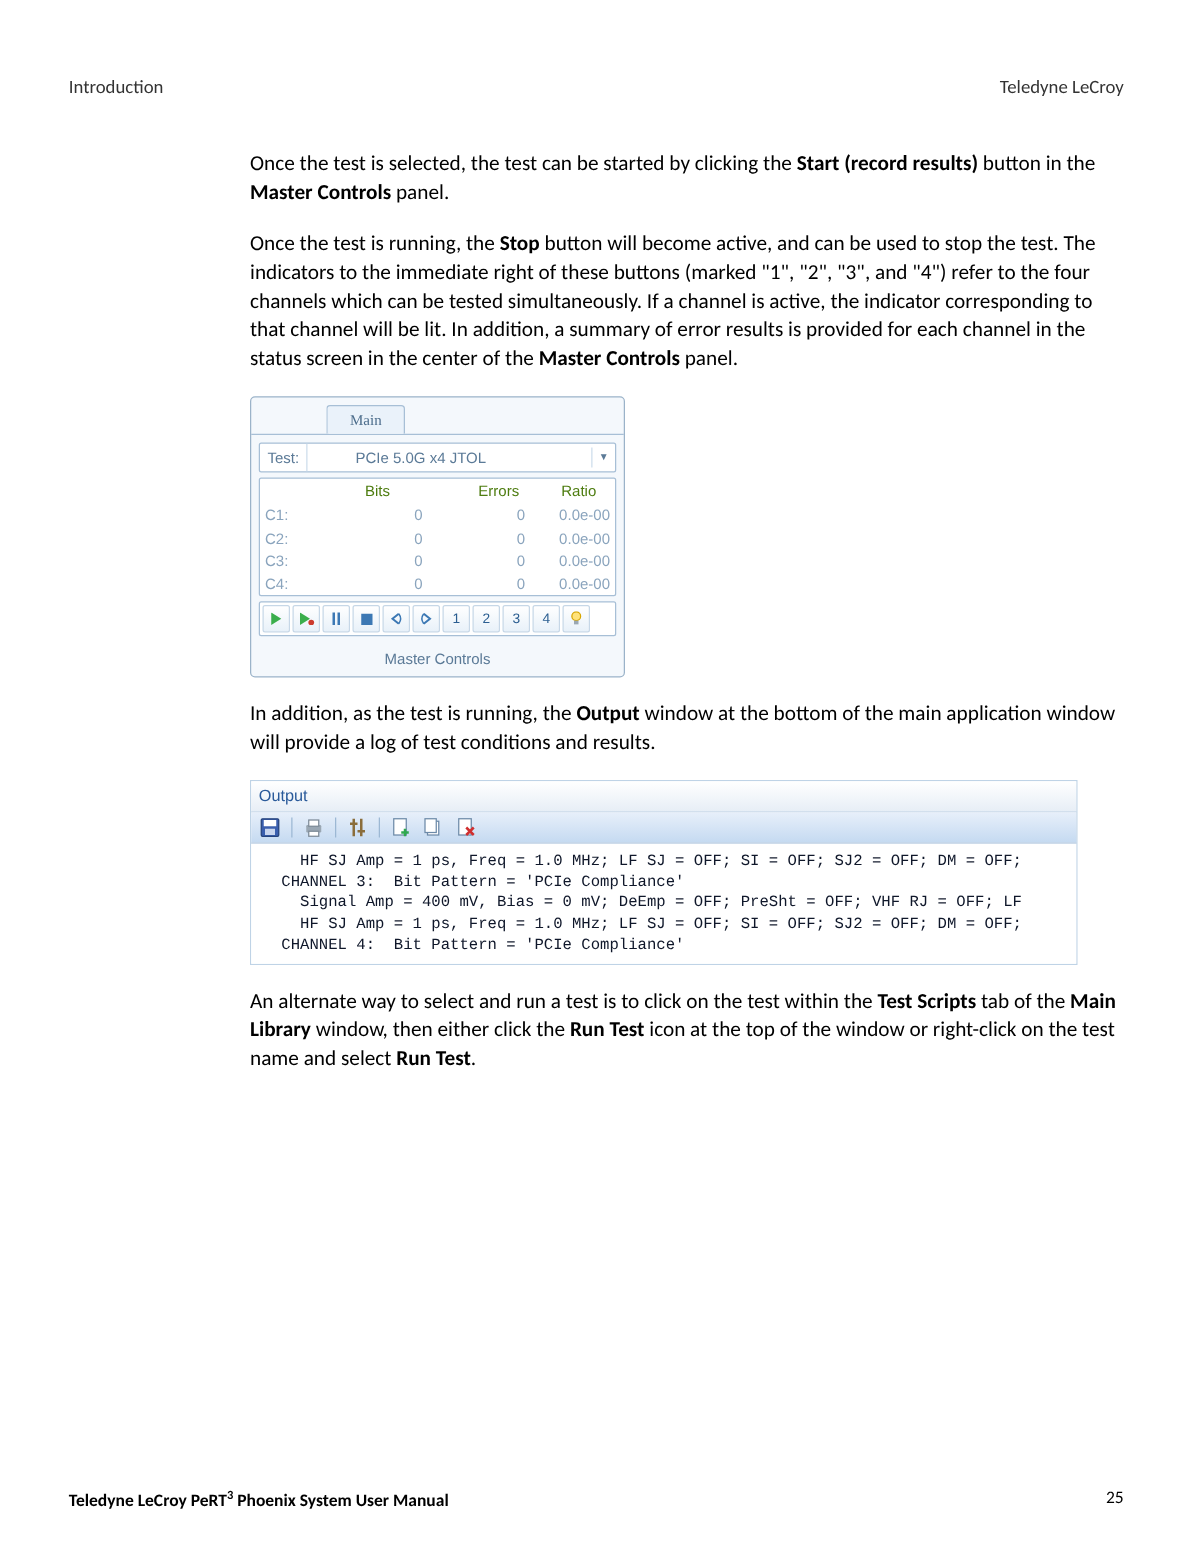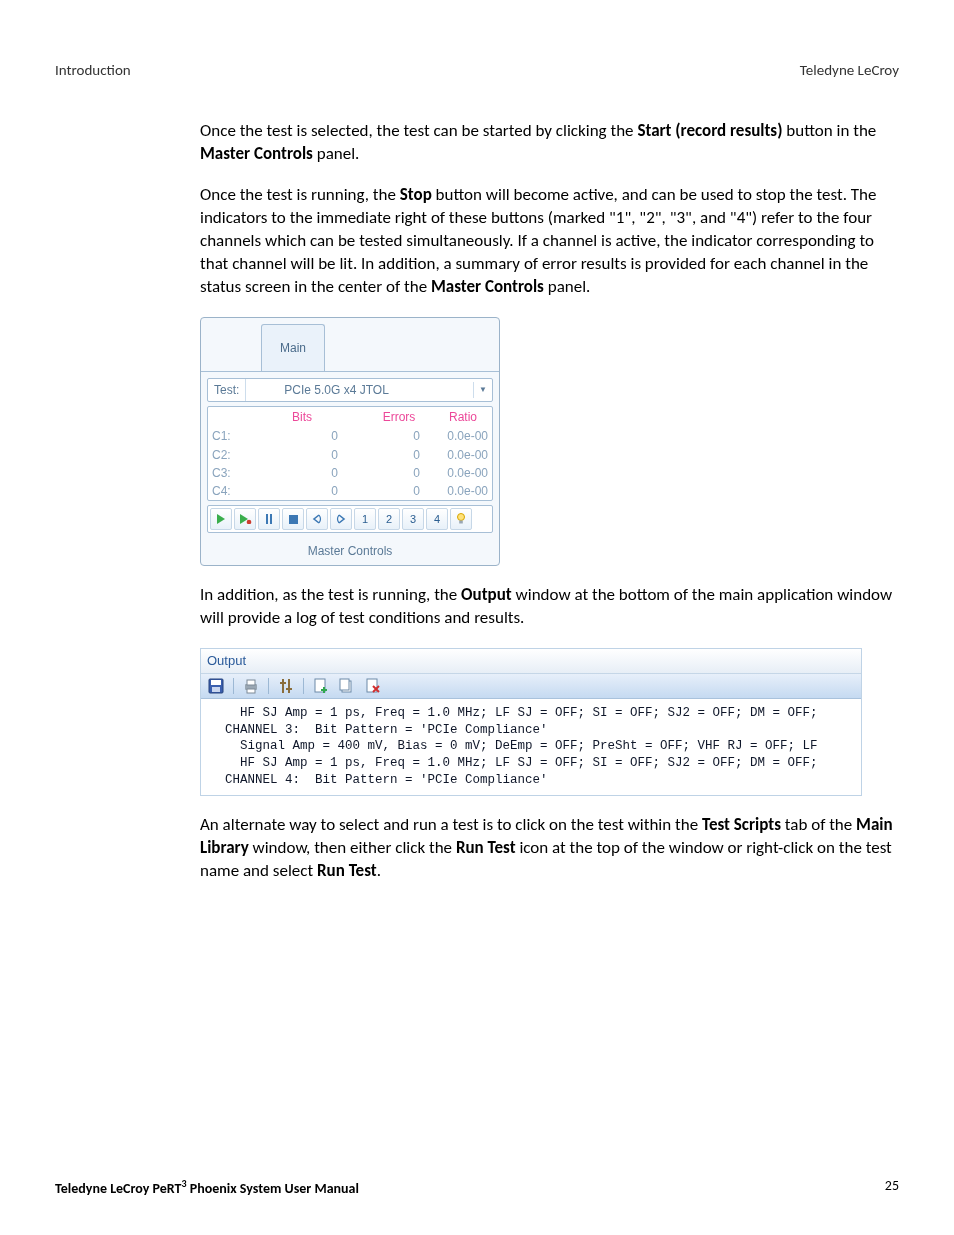--- a/index.html
+++ b/index.html
@@ -12,28 +12,28 @@
     padding:60px 55px 0 55px;
   }
   .hdr{display:flex;justify-content:space-between;font-size:15px;color:#333;margin-bottom:40px;}
   .content{margin-left:145px;margin-right:0;}
   .content p{margin:0 0 18px 0;}
   b{font-weight:700;}
 
   
   .mc-wrap{width:298px;border:1px solid #9bb3c9;border-radius:4px;background:#f4f8fc;margin:8px 0 18px 0;font-family:Tahoma,Arial,sans-serif;font-size:12px;color:#5b7a97;}
   .mc-tabrow{padding:6px 0 0 60px;}
-  .mc-tab{display:inline-block;background:#eaf2fa;border:1px solid #a7bfd6;border-bottom:none;border-radius:3px 3px 0 0;padding:15px 18px;color:#4b6c8b;}
+  .mc-tab{display:inline-block;background:#eaf2fa;border:1px solid #a7bfd6;border-bottom:none;border-radius:3px 3px 0 0;padding:3px 18px;color:#4b6c8b;font-family:Liberation Serif, serif;}
   .mc-body{border-top:1px solid #a7bfd6;padding:6px;}
   .mc-testrow{display:flex;align-items:center;border:1px solid #a7bfd6;border-radius:2px;background:#fff;margin-bottom:4px;gap:32px;}
   .mc-testlab{padding:3px 6px;color:#5b7a97;border-right:1px solid #cdddec;}
   .mc-testval{flex:1;padding:3px 6px;color:#5b7a97;}
   .mc-testdd{width:14px;text-align:center;color:#5b7a97;border-left:1px solid #cdddec;padding:3px 2px;font-size:8px;}
   .mc-table{border:1px solid #a7bfd6;border-radius:2px;background:#fff;}
-  .mc-th{display:flex;color:#ec4899;}
+  .mc-th{display:flex;color:#4d7c0f;}
   .mc-th div{padding:2px 0;text-align:center;}
   .mc-th .c0{width:32px;}
   .mc-th .c1{flex:1;}
   .mc-th .c2{width:70px;}
   .mc-th .c3{width:58px;}
   .mc-tr{display:flex;color:#8aa4bd;}
   .mc-tr .c0{width:32px;padding:1px 4px;}
   .mc-tr .c1{flex:1;text-align:right;padding:1px 6px;}
   .mc-tr .c2{width:70px;text-align:right;padding:1px 6px;}
   .mc-tr .c3{width:58px;text-align:right;padding:1px 4px;}
@@ -48,21 +48,21 @@
 
   
   .out-wrap{width:660px;border:1px solid #bfd3e6;margin:8px 0 18px 0;font-family:Tahoma,Arial,sans-serif;}
   .out-title{background:linear-gradient(#fff,#e7eef6);color:#2a5a9a;padding:3px 6px;font-size:13px;border-bottom:1px solid #c5d6e7;}
   .out-tools{background:linear-gradient(#e7effa,#c5daf1);padding:3px 6px;display:flex;gap:8px;align-items:center;border-bottom:1px solid #a9c2dc;}
   .out-tools .sep{width:1px;height:16px;background:#9cb8d4;}
   .out-ico{width:18px;height:18px;display:flex;align-items:center;justify-content:center;}
   .out-log{background:#fff;padding:6px 6px 6px 24px;font-family:"Courier New",monospace;font-size:12.5px;line-height:1.35;white-space:pre;color:#0f172a;overflow:hidden;}
 
   
-  .pgfoot{position:absolute;left:55px;right:55px;bottom:36px;display:flex;justify-content:space-between;font-size:14px;}
+  .pgfoot{position:absolute;left:55px;right:55px;bottom:24px;display:flex;justify-content:space-between;font-size:14px;}
   .pgfoot .ttl{font-weight:700;}
   .pgfoot sup{font-size:10px;}
 
   
   svg{display:block;}
 </style>
 </head>
 <body>
 
 <div class="hdr">

